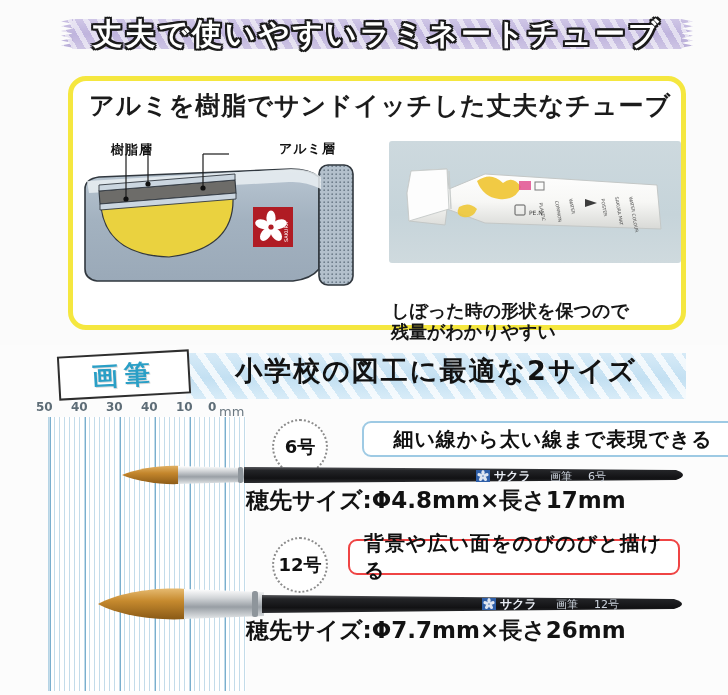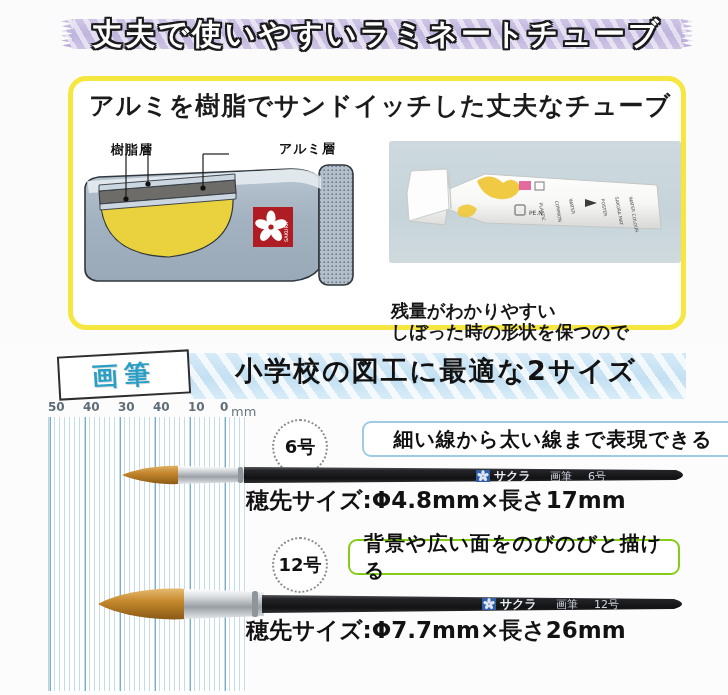--- a/index.html
+++ b/index.html
@@ -106,42 +106,42 @@
   .ruler {
     position:absolute; left:48px; top:72px; width:198px; height:274px;
     background:#ffffff;
     background-image:
       repeating-linear-gradient(90deg,#c3dcea 0px,#c3dcea 1px,#ffffff 1px,#ffffff 5px);
     border-left:1px solid #b6d4e5;
   }
   .ruler .major{
     position:absolute; top:0; width:1px; height:100%; background:#79aecd;
   }
-  .ruler-nums{ position:absolute; left:48px; top:55px; width:200px; height:18px; }
+  .ruler-nums{ position:absolute; left:36px; top:55px; width:200px; height:18px; }
   .ruler-nums span{
     position:absolute; font-size:12px; color:#5e6d77; font-weight:bold;
   }
   .ruler-nums .unit{ font-size:13px; color:#6a7780; font-weight:normal; }
 
   .badge{
     position:absolute; width:56px; height:56px; border-radius:50%;
     border:2px dotted #8c8c8c; background:#fff;
     display:flex; align-items:center; justify-content:center;
   }
   .badge span{ font-size:18px; font-weight:bold; color:#111; letter-spacing:0px; }
   .badge-6  { left:272px; top:74px; }
   .badge-12 { left:272px; top:192px; }
 
   .callout{
     position:absolute; height:36px; border-radius:9px; background:#fff;
     display:flex; align-items:center; justify-content:center; padding:0 14px;
   }
   .callout span{ font-size:20px; font-weight:bold; color:#101010; letter-spacing:1px; }
   .callout-6 { left:348px; top:76px; width:382px; border:2px solid #9ecae4;margin-left:14px; }
-  .callout-12{ left:348px; top:194px; width:332px; border:2px solid #84cc16; }
+  .callout-12{ left:348px; top:194px; width:332px; border:2px solid #ef4444; }
 
   .spec{
     position:absolute; font-size:23px; font-weight:bold; color:#121212; letter-spacing:0px;
   }
   .spec-6 { left:246px; top:491px; }
   .spec-12{ left:246px; top:621px; }
 
   .brush{ position:absolute; }
 </style>
 </head>
@@ -246,22 +246,22 @@
           <path d="M196,58 l12,4 l-12,4 z" fill="#3c3c3c"></path>
           <g stroke="#5b5b5b" stroke-width="1" fill="none">
             <rect x="126" y="64" width="10" height="10" rx="1"></rect>
           </g>
           <text x="140" y="74" font-size="6" fill="#3a3a3a" font-family="DejaVu Sans, sans-serif">PE.N</text>
         </svg>
       </div>
 
 
       <div class="cap-note">
+        <div>しぼった時の形状を保つので</div>
         <div>残量がわかりやすい</div>
-        <div>しぼった時の形状を保つので</div>
       </div>
     </div>
   </div>
 
   <div class="sec2">
 
     <div class="banner2">
       <div class="banner2-text">小学校の図工に最適な2サイズ</div>
     </div>
 

